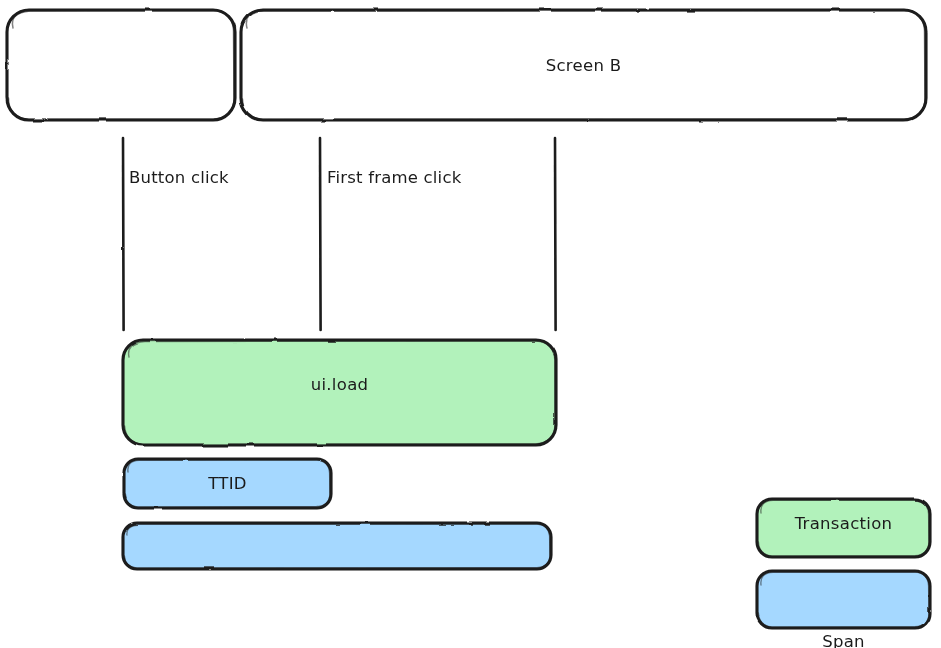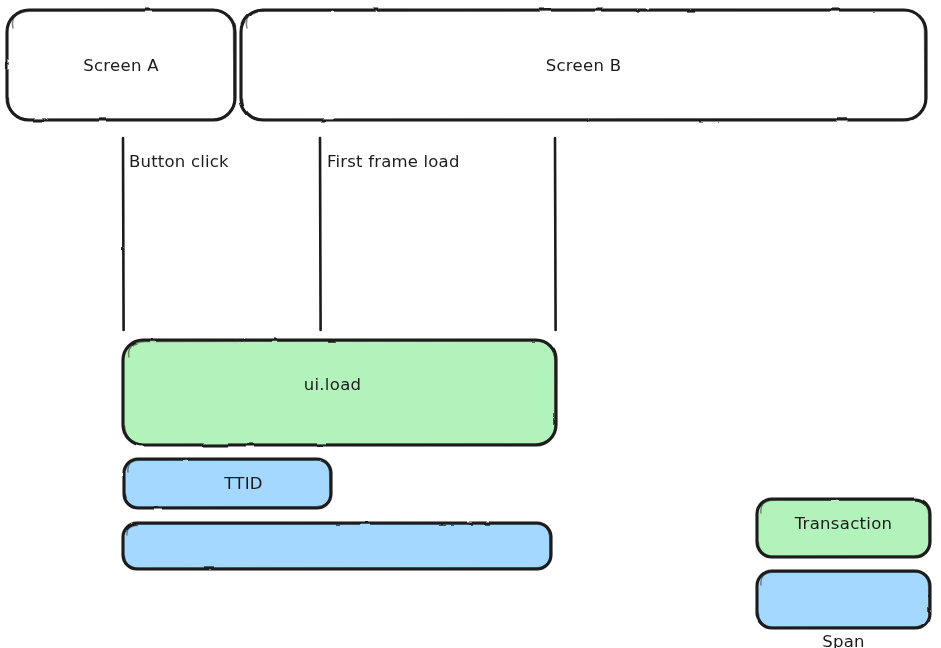--- a/index.html
+++ b/index.html
@@ -23,20 +23,21 @@
     top: 0;
     width: 941px;
     height: 648px;
   }
   .lbl {
     position: absolute;
     font-family: "DejaVu Sans", sans-serif;
     color: #1b1b1b;
     white-space: nowrap;
     letter-spacing: 0.2px;
+    margin-top: 16px;
     -webkit-font-smoothing: antialiased;
   }
   .box-label {
     position: absolute;
     display: flex;
     align-items: center;
     justify-content: center;
     color: #1b1b1b;
     font-family: "DejaVu Sans", sans-serif;
     white-space: nowrap;
@@ -108,31 +109,30 @@
       <rect x="757" y="499" width="173" height="58" rx="15" ry="15" fill="#b2f2bb" stroke="#1b1b1b" stroke-width="3.1" stroke-linejoin="round"></rect>
       <path d="M761 513 Q759.5 501 773 500.4 L916 500 Q928 501 928.6 514 L929 542 Q928 555 915 555.6 L772 556.2 Q759 555 758.4 542" fill="none" stroke="#1b1b1b" stroke-width="1.4" opacity="0.5" stroke-linecap="round"></path>
     </g>
 
     <g filter="url(#rough)">
       <rect x="757" y="571" width="173" height="57" rx="15" ry="15" fill="#a5d8ff" stroke="#1b1b1b" stroke-width="3.1" stroke-linejoin="round"></rect>
       <path d="M761 585 Q759.5 573 773 572.4 L916 572 Q928 573 928.6 586 L929 613 Q928 626 915 626.6 L772 627.2 Q759 626 758.4 613" fill="none" stroke="#1b1b1b" stroke-width="1.4" opacity="0.5" stroke-linecap="round"></path>
     </g>
   </svg>
 
-  <div class="box-label screen-label" style="left:7px; top:10px; width:228px; height:110px;">Screen A</div>
 
   <div class="box-label screen-label" style="left:241px; top:10px; width:685px; height:110px;">Screen B</div>
 
   <div class="lbl tick-label" style="left:129px; top:152px;">Button click</div>
 
-  <div class="lbl tick-label" style="left:327px; top:152px;">First frame load</div>
+  <div class="lbl tick-label" style="left:327px; top:152px;">First frame click</div>
 
 
-  <div class="box-label bar-label" style="left:116px; top:340px; width:433px; height:88px;">ui.load</div>
+  <div class="box-label bar-label" style="left:123px; top:340px; width:433px; height:88px;">ui.load</div>
 
-  <div class="box-label bar-label" style="left:124px; top:459px; width:207px; height:49px;padding-left:16px;">TTID</div>
+  <div class="box-label bar-label" style="left:124px; top:459px; width:207px; height:49px;">TTID</div>
 
 
   <div class="box-label legend-label" style="left:757px; top:499px; width:173px; height:49px;">Transaction</div>
 
   <div class="box-label legend-label" style="left:757px; top:571px; width:173px; height:57px;margin-top:42px;">Span</div>
 
 </div>
 
 </body></html>

